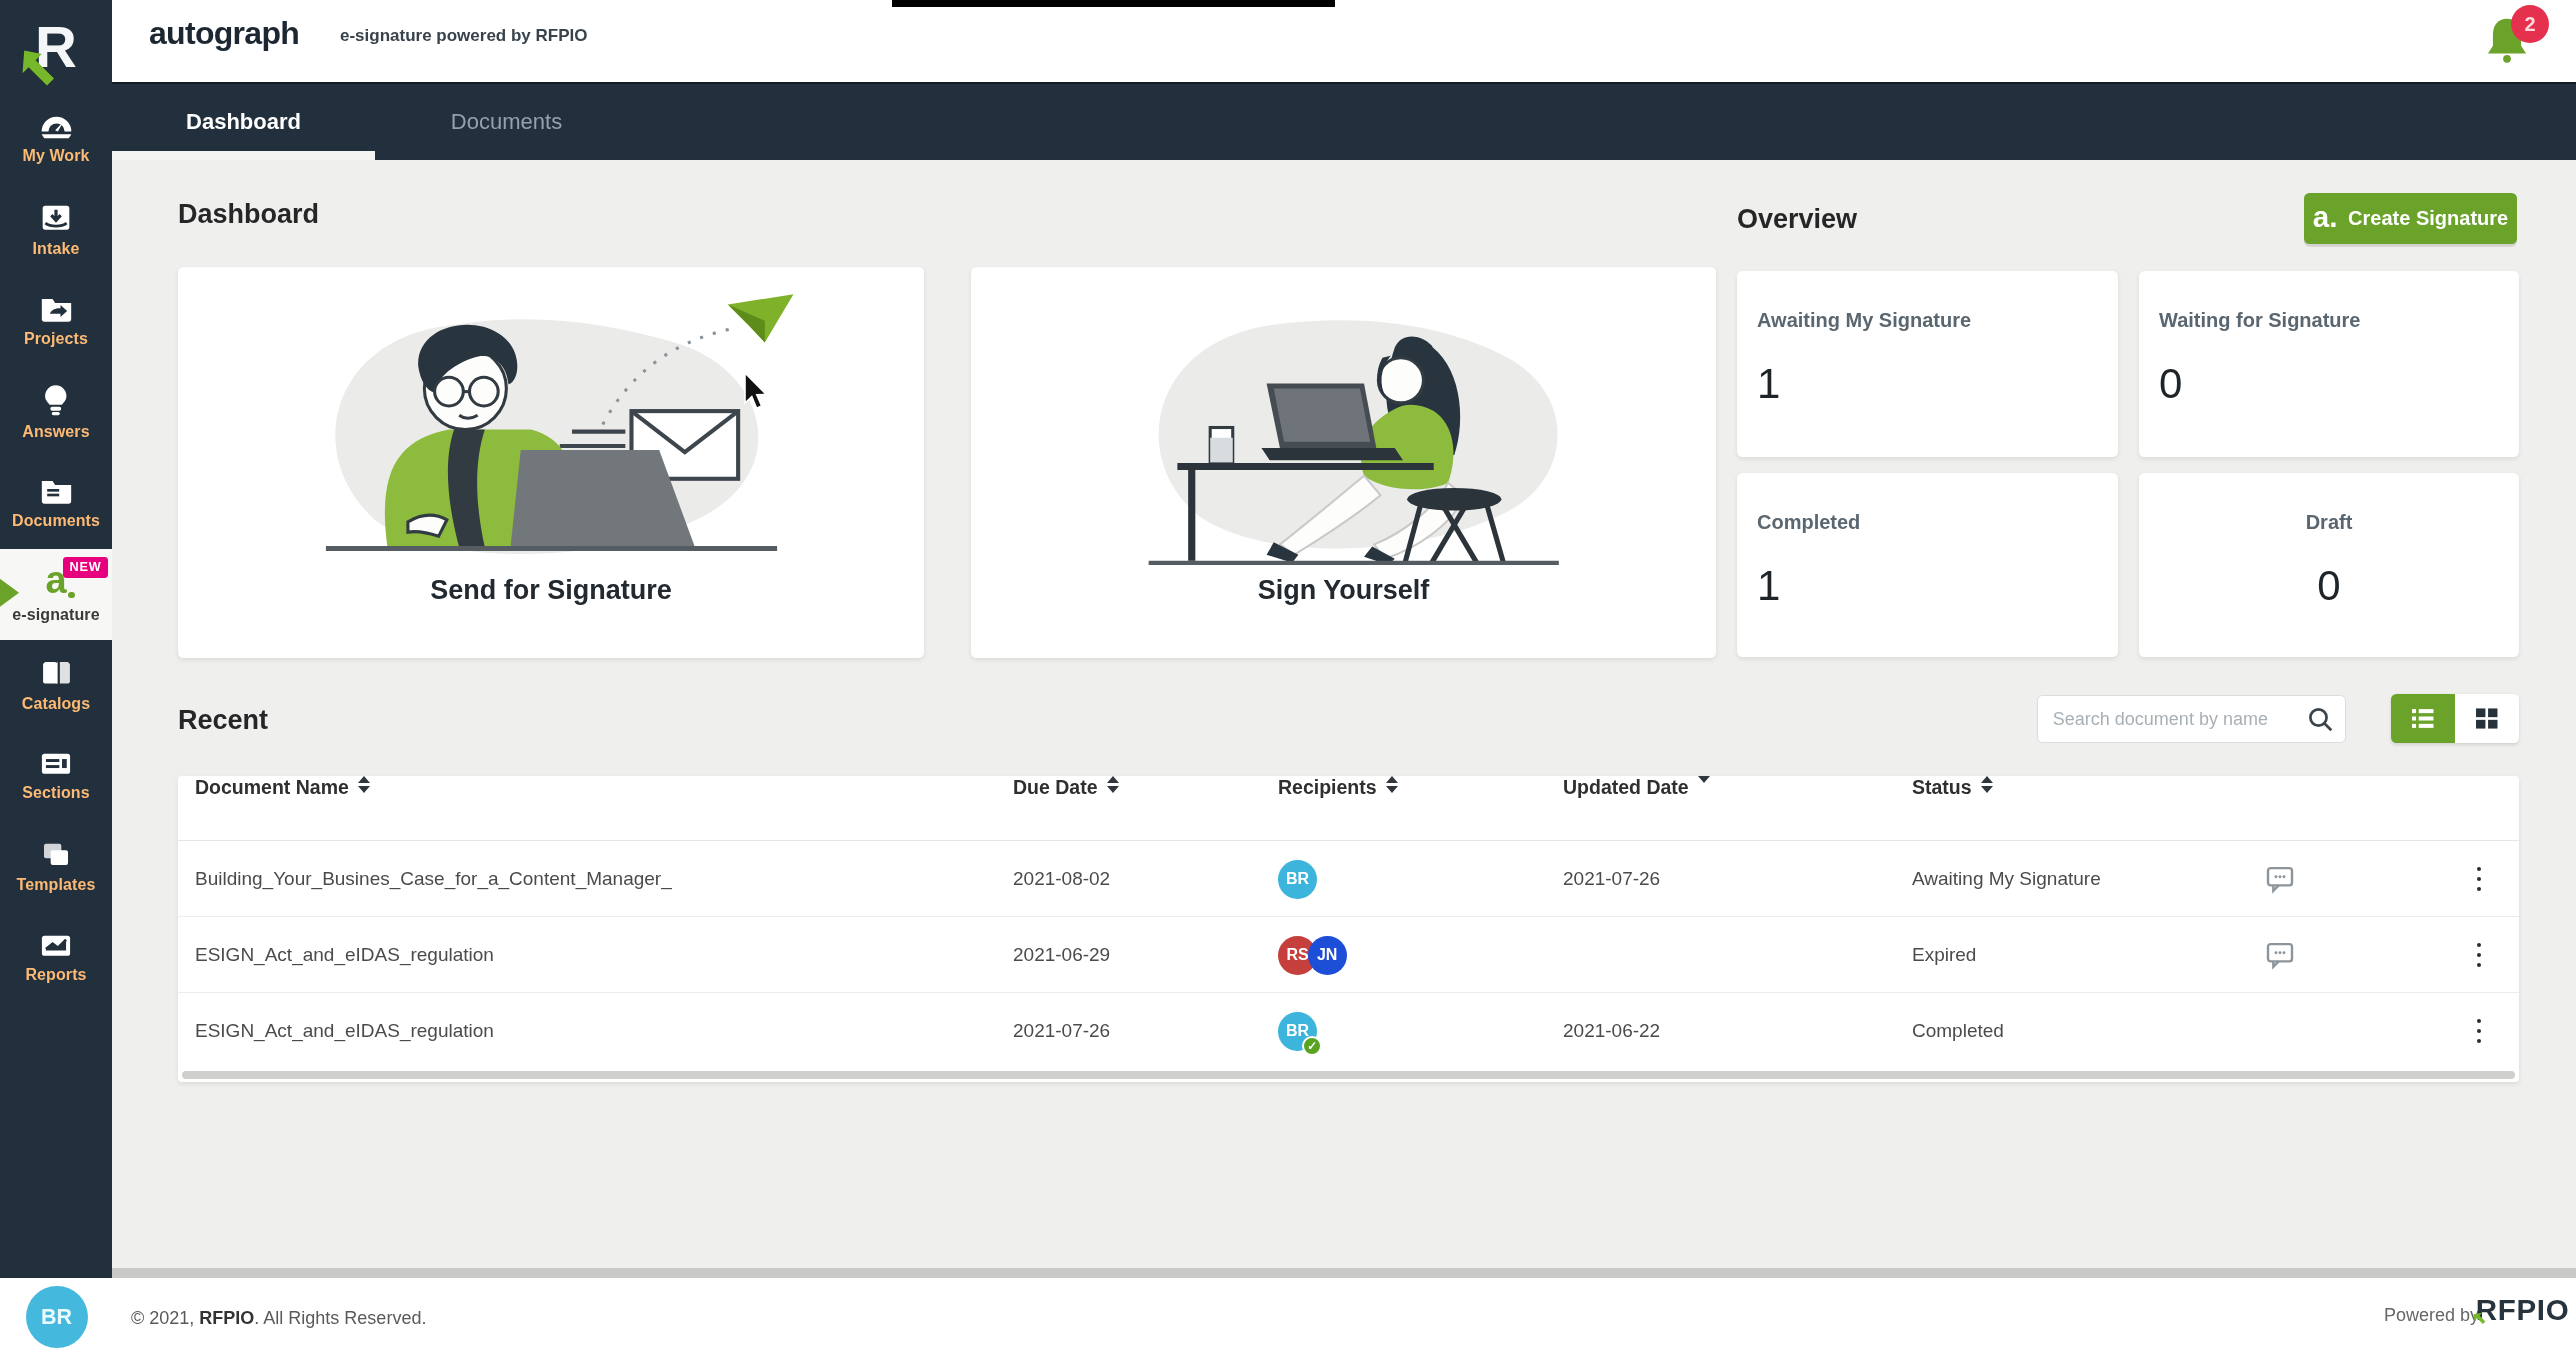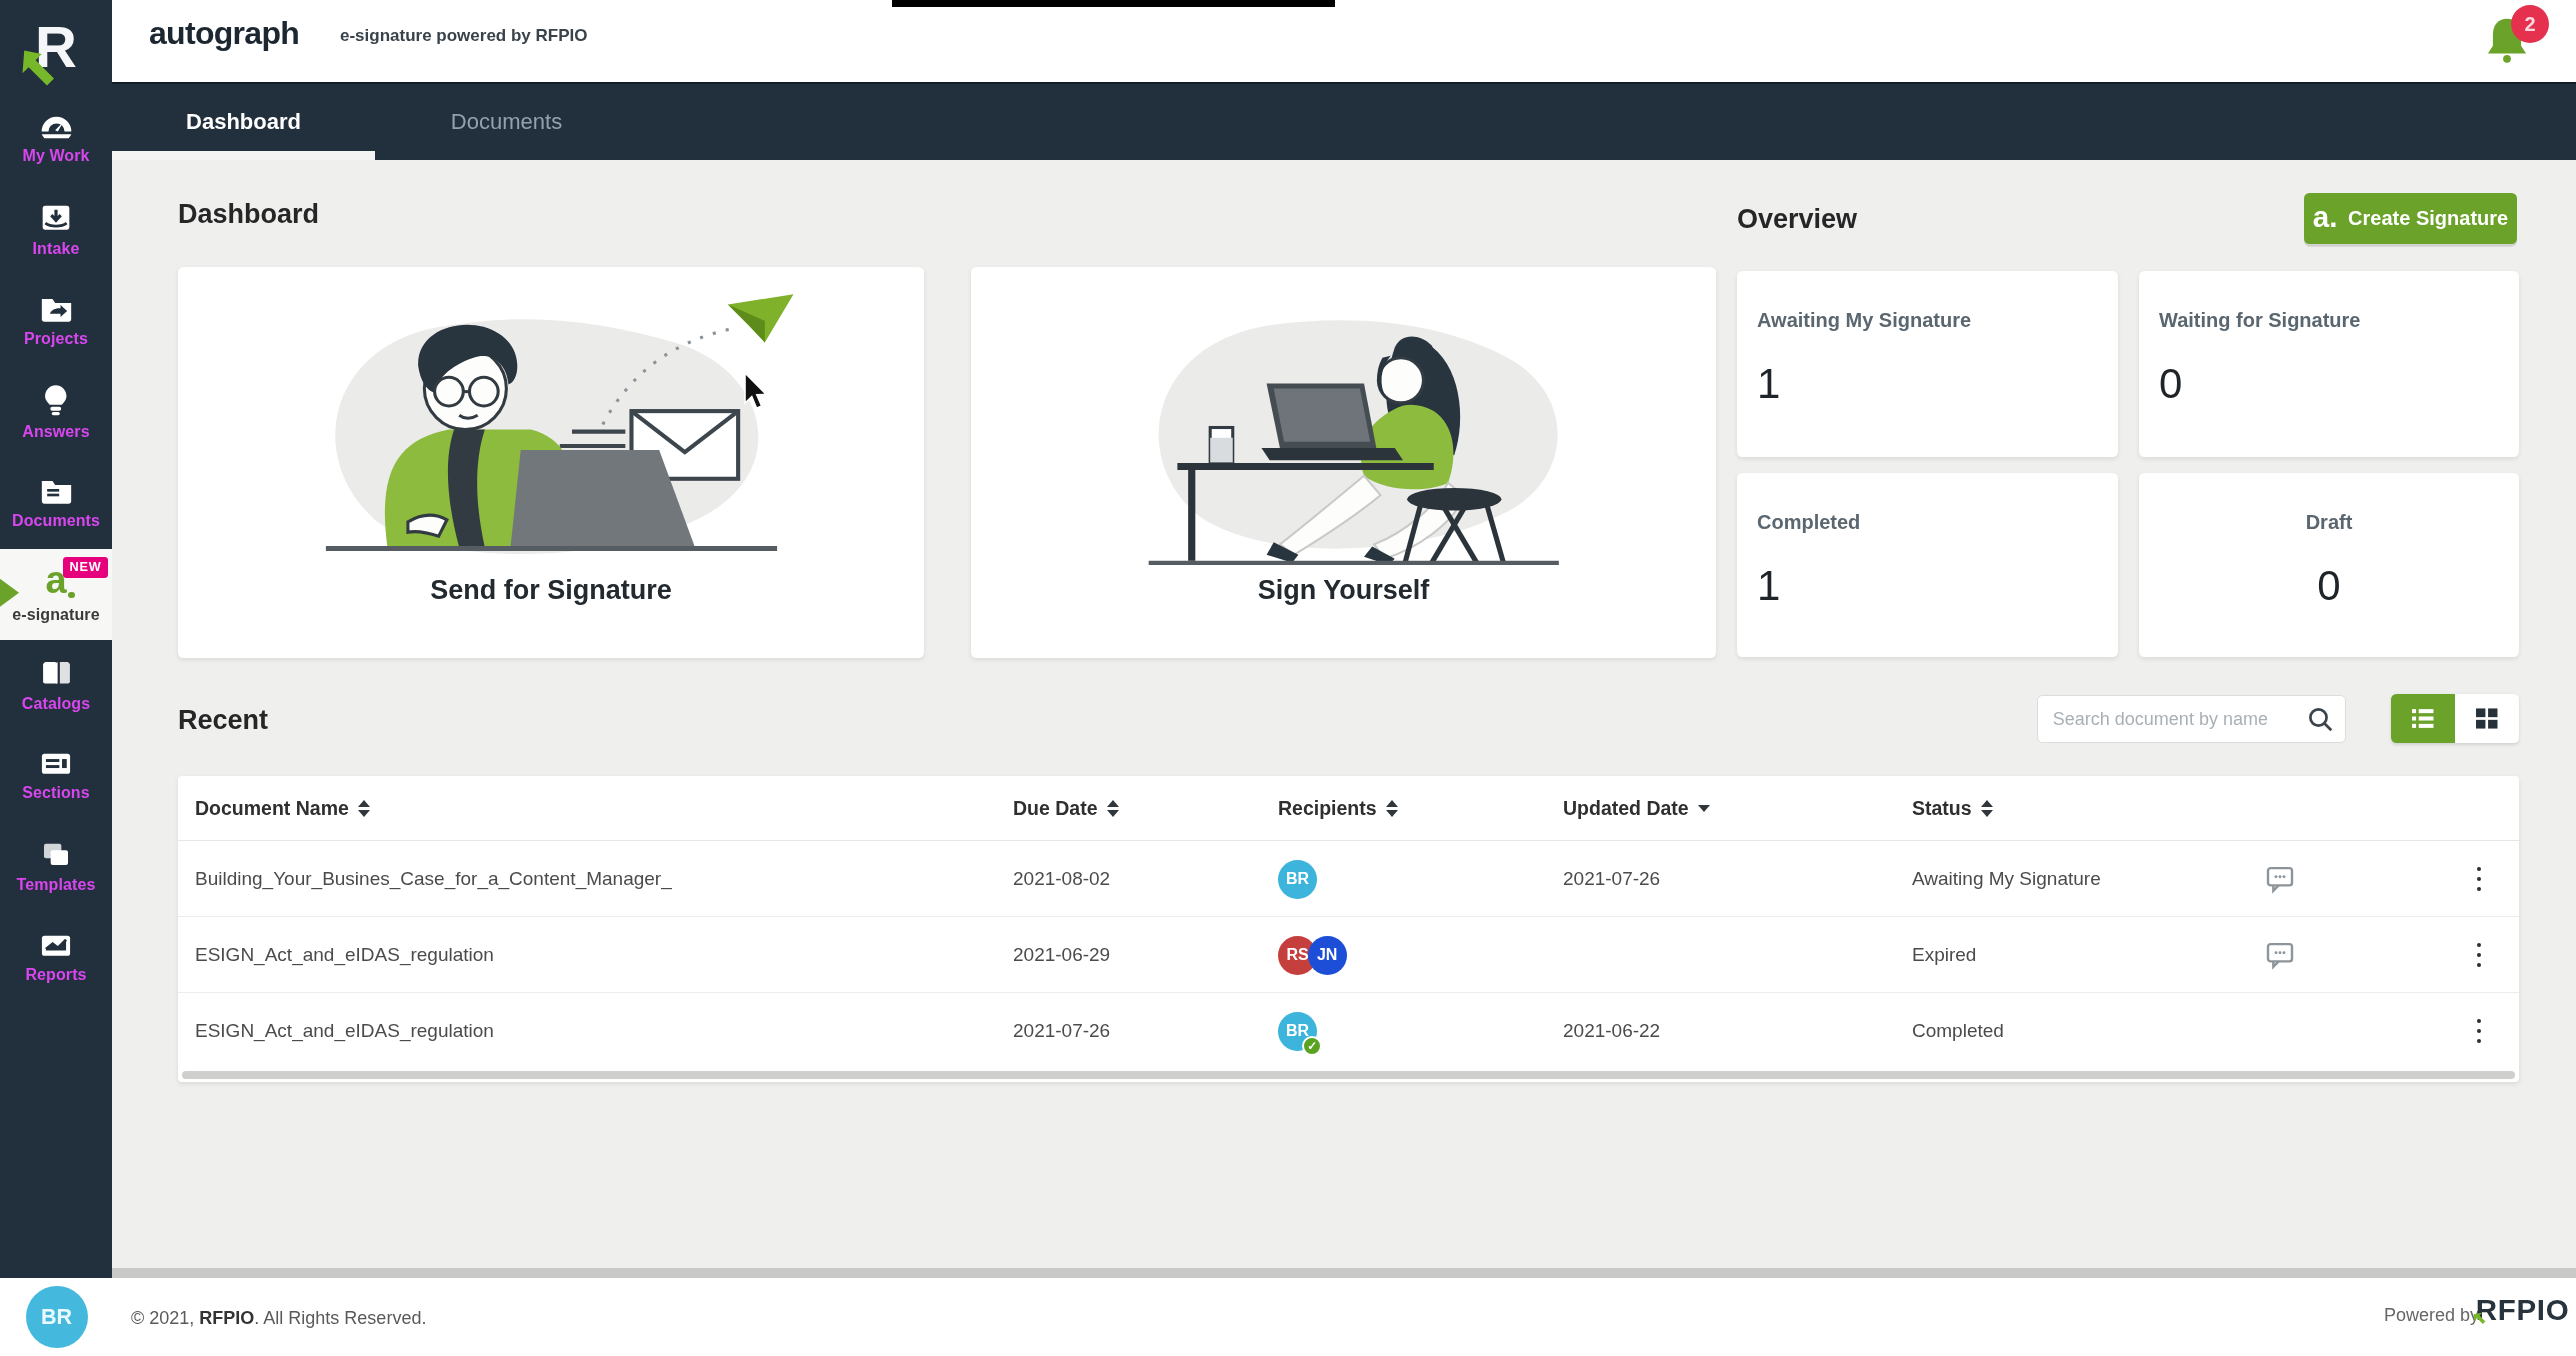--- a/index.html
+++ b/index.html
@@ -9,21 +9,21 @@
 
   
   .top-strip { position:absolute; left:892px; top:0; width:443px; height:6.7px; background:#000; z-index:60; }
 
   
   .sidebar { position:absolute; left:0; top:0; width:112px; height:1278px; background:#22303d; z-index:40; }
   .logo-block { height:94px; display:flex; align-items:center; justify-content:center; position:relative; }
   .logo-r { color:#f4f6f7; font-size:58px; font-weight:700; line-height:1; position:relative; }
   .logo-arrow { position:absolute; left:19px; bottom:5.4px; }
   .side-item { height:91px; display:flex; flex-direction:column; align-items:center; justify-content:center; gap:6.7px; cursor:pointer; }
-  .side-item .lbl { color:#d946ef; font-size:16px; font-weight:600; letter-spacing:0.1px; }
+  .side-item .lbl { color:#fdba74; font-size:16px; font-weight:600; letter-spacing:0.1px; }
   .side-item svg { display:block; }
   .side-item.active { background:#f7f7f5; position:relative; }
   .side-item.active .lbl { color:#3a3a3a; }
   .active-arrow { position:absolute; left:0; top:50%; transform:translateY(-58%);
       width:0; height:0; border-top:14.8px solid transparent; border-bottom:14.8px solid transparent; border-left:19px solid #6ba32a; }
   .esig-mark { position:relative; font-size:38px; font-weight:700; color:#6ba32a; line-height:0.8; height:35px; }
   .esig-mark .dot { position:absolute; right:-8px; bottom:1.3px; width:6.7px; height:6.7px; border-radius:50%; background:#6ba32a; }
   .new-badge { position:absolute; top:8px; right:4px; background:#e6007e; color:#fff; font-size:12.7px; font-weight:700;
       padding:3.4px 6.7px; border-radius:3.4px; letter-spacing:0.7px; }
 
@@ -80,21 +80,21 @@
 
   .view-toggle { position:absolute; left:2279px; top:534px; width:128px; height:49px; display:flex;
       border-radius:5.4px; overflow:hidden; box-shadow:0 1.3px 3.4px rgba(0,0,0,.12); }
   .vt-btn { width:64px; display:flex; align-items:center; justify-content:center; cursor:pointer; background:#ffffff; }
   .vt-btn.active { background:#6ba32a; }
 
   
   .table-card { position:absolute; left:66px; top:616px; width:2341px; height:306px; background:#ffffff;
       border-radius:4px; box-shadow:0 2px 5.4px rgba(0,0,0,.09); }
   .t-header { position:absolute; left:0; top:0; width:100%; height:65px; border-bottom:1.3px solid #e6e6e4; }
-  .th { position:absolute; top:0; height:65px; display:flex; align-items:center; gap:9.4px; font-size:19.5px;
+  .th { position:absolute; top:0; height:65px; display:flex; align-items:flex-start; gap:9.4px; font-size:19.5px;
       font-weight:700; color:#2f2f2f; cursor:pointer; }
   .t-row { position:absolute; left:0; width:100%; height:76px; border-bottom:1.3px solid #ececea; cursor:pointer; }
   .td { position:absolute; top:0; height:76px; display:flex; align-items:center; font-size:19px; color:#4b4b4b; }
   .c-name { left:17px; width:792px; }
   .c-due { left:835px; width:241px; }
   .c-recip { left:1100px; width:255px; }
   .c-upd { left:1385px; width:282px; }
   .c-status { left:1734px; width:335px; }
   .c-comment { left:2086px; width:81px; }
   .c-kebab { left:2281px; width:40px; justify-content:center; }

